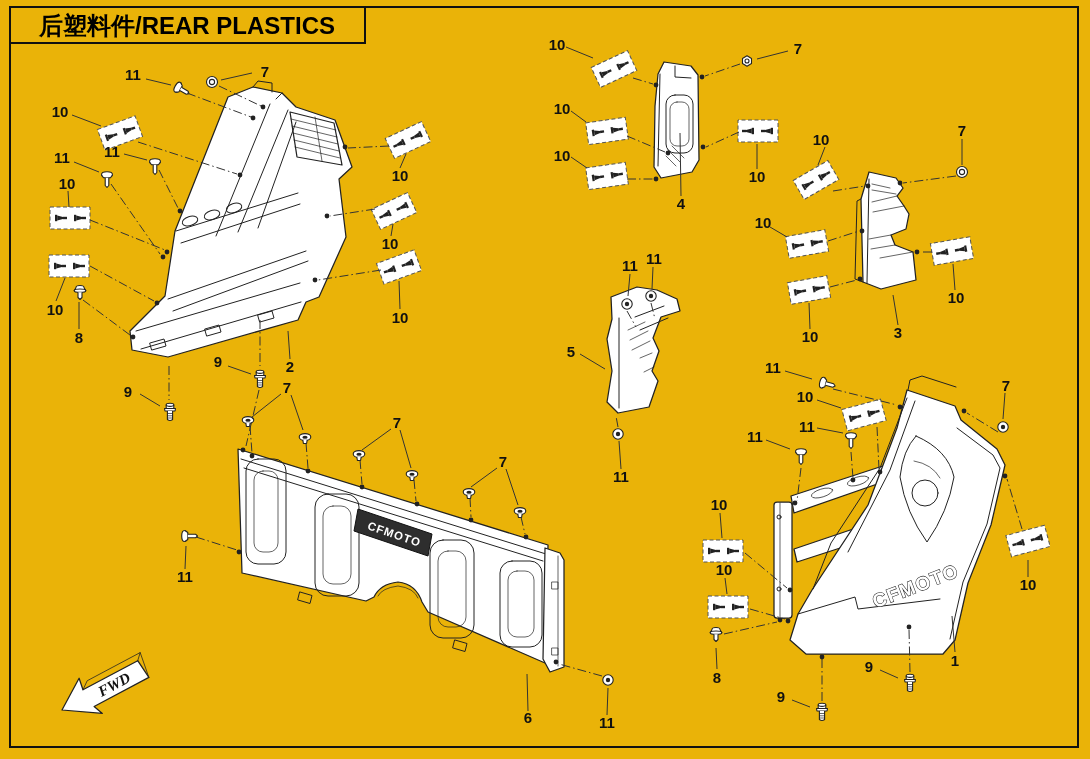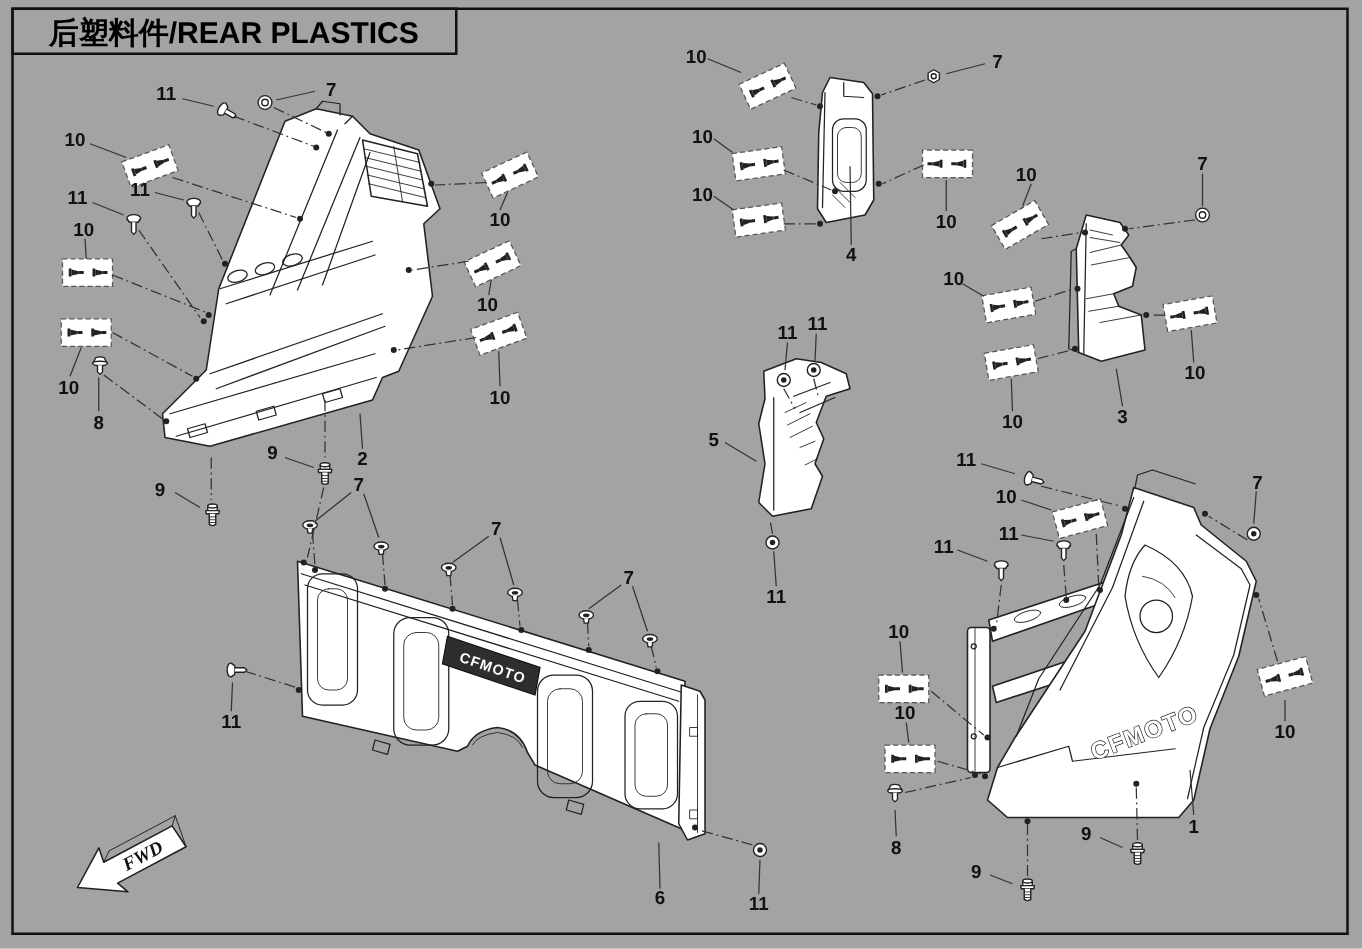--- a/index.html
+++ b/index.html
@@ -1,16 +1,16 @@
 <!DOCTYPE html>
 <html><head>
 <meta charset="utf-8">
 <style>
   html,body{margin:0;padding:0;background:#fff;}
-  #stage{position:relative;width:1090px;height:759px;background:#a3a3a3;overflow:hidden;}
+  #stage{position:relative;width:1090px;height:759px;background:#eab308;overflow:hidden;}
   svg{display:block;}
   .frame{fill:none;stroke:#111;stroke-width:2;}
   .ol{fill:#fff;stroke:#222;stroke-width:1.25;stroke-linejoin:round;}
   .ln{fill:none;stroke:#222;stroke-width:1;stroke-linejoin:round;stroke-linecap:round;}
   .thin{stroke-width:.7;}
   .ldr{fill:none;stroke:#333;stroke-width:1;}
   .dd{fill:none;stroke:#333;stroke-width:1;stroke-dasharray:9 3 1.5 3;}
   .co{font:bold 15px "Liberation Sans","DejaVu Sans",sans-serif;fill:#111;text-anchor:middle;}
   .ttl{font:bold 24px "Liberation Sans","DejaVu Sans",sans-serif;fill:#000;text-anchor:middle;}
   .dot{fill:#222;}

